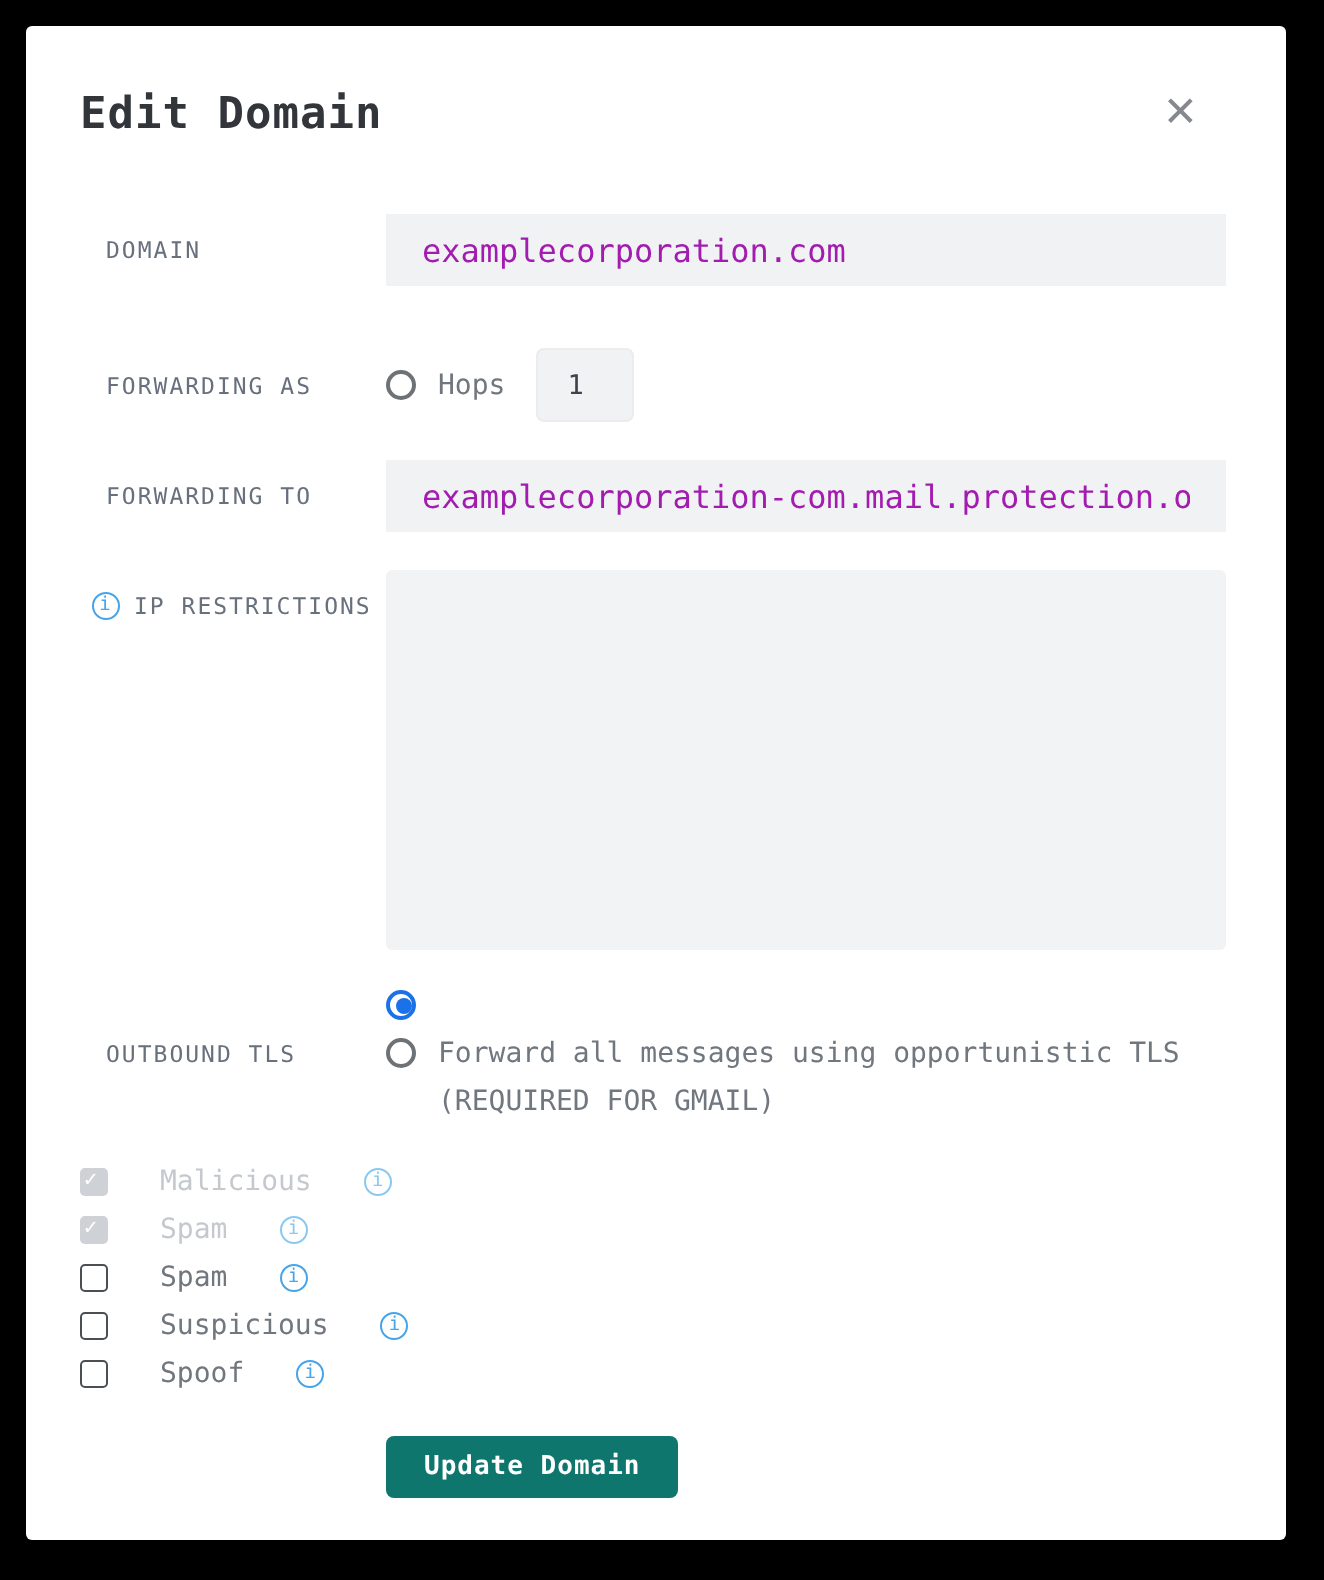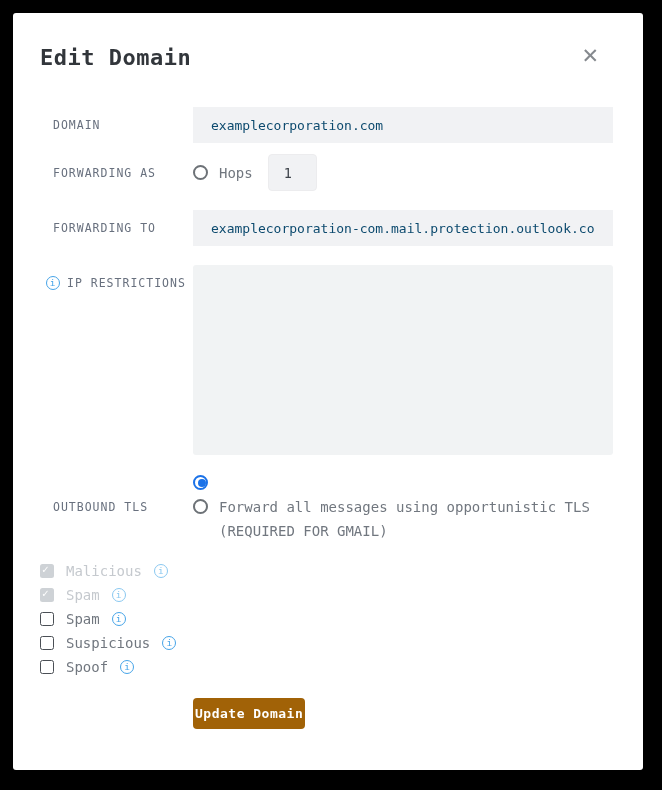--- a/index.html
+++ b/index.html
@@ -22,49 +22,49 @@
     line-height:1; font-family:"DejaVu Sans", sans-serif;
   }
   .title {
     font-size:22px; font-weight:bold; color:#32363b;
     letter-spacing:0.5px; line-height:30px; margin-bottom:28px;
   }
   .row {
     display:grid; grid-template-columns:153px 1fr;
     align-items:center;
   }
-  .row-domain      { height:48px; margin-bottom:5px; }
+  .row-domain      { height:48px; margin-bottom:25px; }
   .row-configured  { height:37px; margin-bottom:17px; }
   .row-forwarding  { height:40px; margin-bottom:17px; }
   .row-ip          { height:190px; margin-bottom:15px; align-items:start; }
   .row-tls         { margin-bottom:15px; }
   .row-quarantine  { margin-bottom:19px; }
   .field-label {
     font-size:11.5px; color:#68707e; letter-spacing:1px;
     white-space:nowrap; display:flex; align-items:center; gap:7px;
     padding-left:13px;
   }
   .row-ip .field-label { padding-top:11px; padding-left:6px; }
   .text-input {
     width:100%; height:36px; border:none; outline:none;
     background:#f1f2f4; border-radius:0;
     font-family:"DejaVu Sans Mono", monospace;
-    font-size:13px; color:#0c4a6e; padding:0 18px;
+    font-size:16px; color:#a21caf; padding:0 18px;
   }
   .ip-textarea {
     width:100%; height:190px; border:none; outline:none;
     background:#f1f3f4; border-radius:3px; resize:none;
     font-family:"DejaVu Sans Mono", monospace;
     font-size:13px; color:#3e434a; padding:12px 18px;
   }
   .radio-line, .check-line {
     display:flex; align-items:center; gap:11px;
     font-size:14px; color:#71777f; height:24.5px;
   }
-  .check-line { height:24px; gap:12px; }
+  .check-line { height:24px; gap:26px; }
   .radio-group-inline { display:flex; align-items:center; gap:26px; }
   .radio {
     width:15px; height:15px; border-radius:50%;
     border:2px solid #6d7277; background:#fff; flex:0 0 auto;
     position:relative; cursor:pointer;
   }
   .radio.selected { border-color:#1b72e8; }
   .radio.selected::after {
     content:""; position:absolute; left:2.5px; top:2.5px;
     width:8px; height:8px; border-radius:50%; background:#1b72e8;
@@ -92,22 +92,22 @@
   .info-icon.dim { border-color:#8ac8f0; color:#8ac8f0; }
   .hops-input {
     width:49px; height:37px; border:1px solid #ececee; outline:none;
     background:#f1f2f4; border-radius:4px;
     font-family:"DejaVu Sans Mono", monospace;
     font-size:13.5px; color:#3e434a; padding-left:15px;
   }
   .tls-option-sub { padding-left:26px; }
   .btn-row { margin-left:153px; }
   .update-btn {
-    height:31px; padding:0 2px; border:none; border-radius:4px;
-    background:#a16207; color:#fff; cursor:pointer;
+    height:31px; padding:0 19px; border:none; border-radius:4px;
+    background:#0f766e; color:#fff; cursor:pointer;
     font-family:"DejaVu Sans Mono", monospace;
     font-size:13px; font-weight:bold; letter-spacing:0.5px;
   }
 </style>
 </head>
 <body>
 
 <div class="modal">
 
   <span class="close-btn">✕</span>

